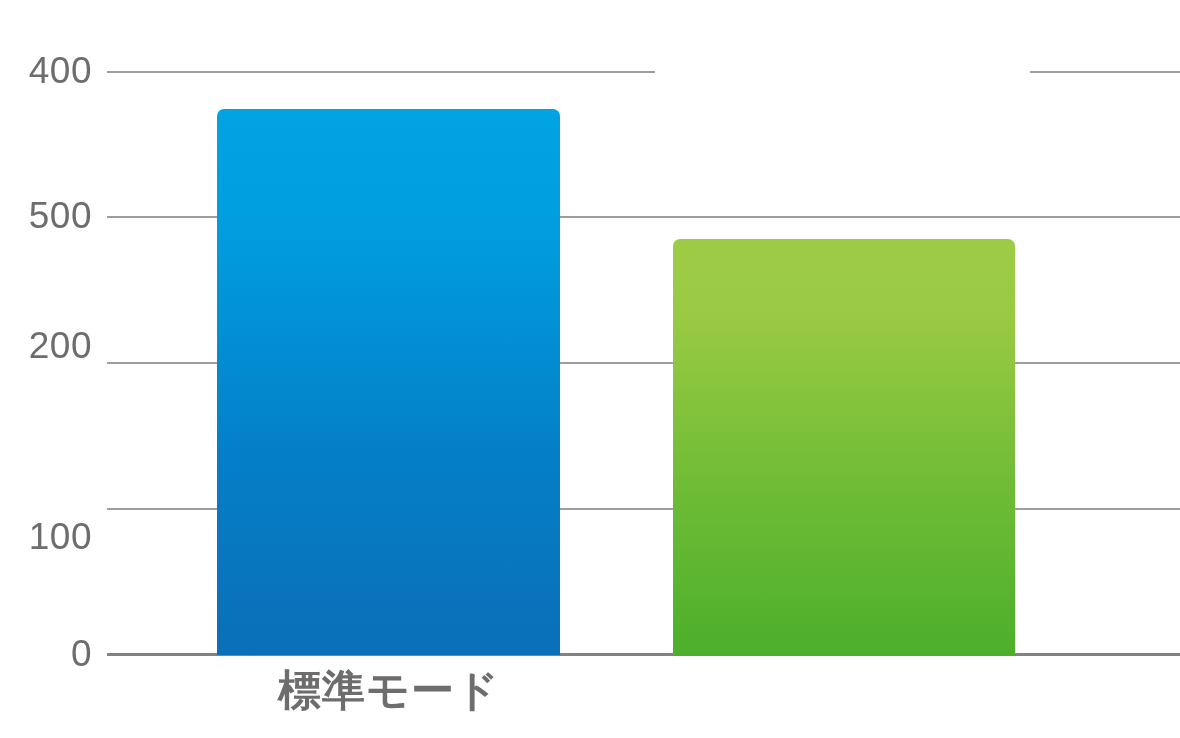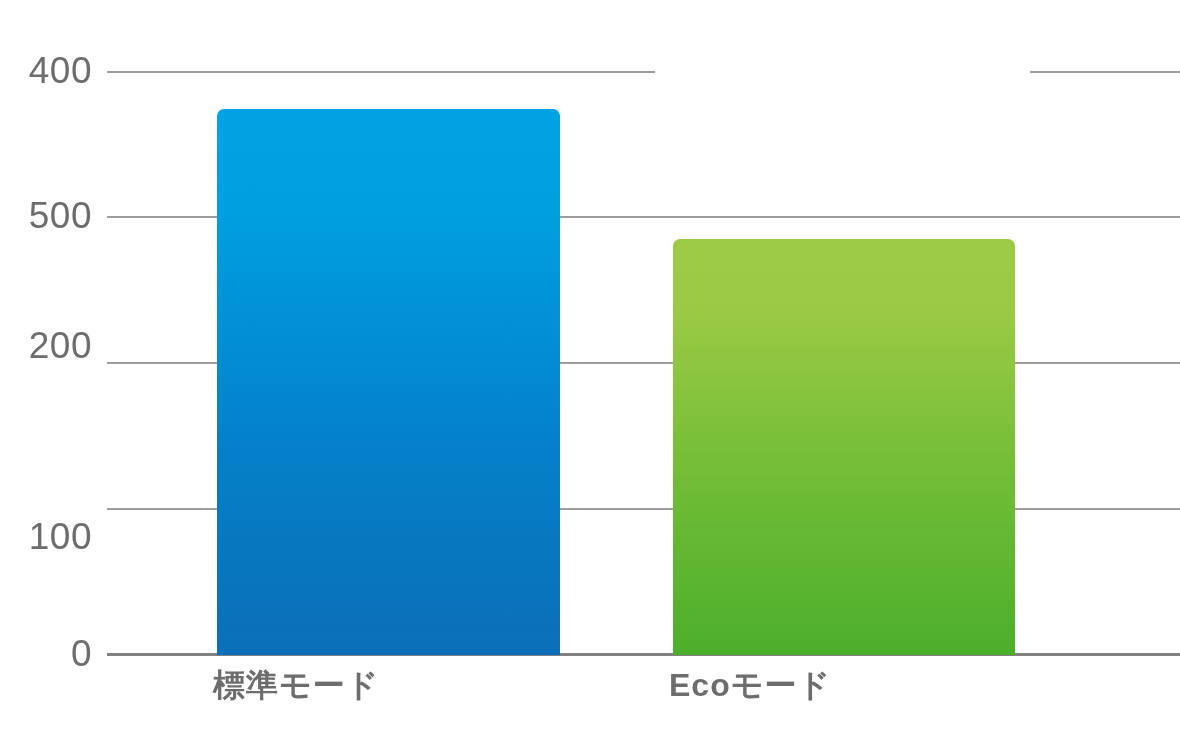--- a/index.html
+++ b/index.html
@@ -56,23 +56,23 @@
     background: linear-gradient(to bottom, #00a3e3 0%, #00a0e0 18%, #0480c8 62%, #0a6fb8 100%);
   }
   .bar.green {
     background: linear-gradient(to bottom, #9dcb46 0%, #9aca43 18%, #6dbb35 62%, #4caf2b 100%);
   }
 
   
   .xlabel {
     position: absolute;
     color: #6d6d6d;
-    font-size: 32px;
+    font-size: 43px;
     font-weight: bold;
-    text-align: left;
+    text-align: center;
     line-height: 1;
     white-space: nowrap;
     letter-spacing: 1px;
   }
 
   
   #annotation {
     position: absolute;
     left: 660px;
     top: 44px;
@@ -129,16 +129,15 @@
   <div class="ytick" style="left:0px; top:52px; width:92px;">400</div>
   <div class="ytick" style="left:0px; top:197px; width:92px;">500</div>
   <div class="ytick" style="left:0px; top:327px; width:92px;">200</div>
   <div class="ytick" style="left:0px; top:518px; width:92px;">100</div>
   <div class="ytick" style="left:0px; top:635px; width:92px;">0</div>
 
   <div class="bar blue" style="left: 217px; top: 108.96px; width: 343px; height: 546.04px;"></div>
   <div class="bar green" style="left: 673px; top: 238.9px; width: 342px; height: 416.1px;"></div>
 
   <div class="xlabel" style="left:213px; top:669px; width:352px;">標準モード</div>
-  <div class="xlabel" style="left:669px; top:669px; width:352px;">Ecoモード</div>
 
 
 </div>
 
 </body></html>

